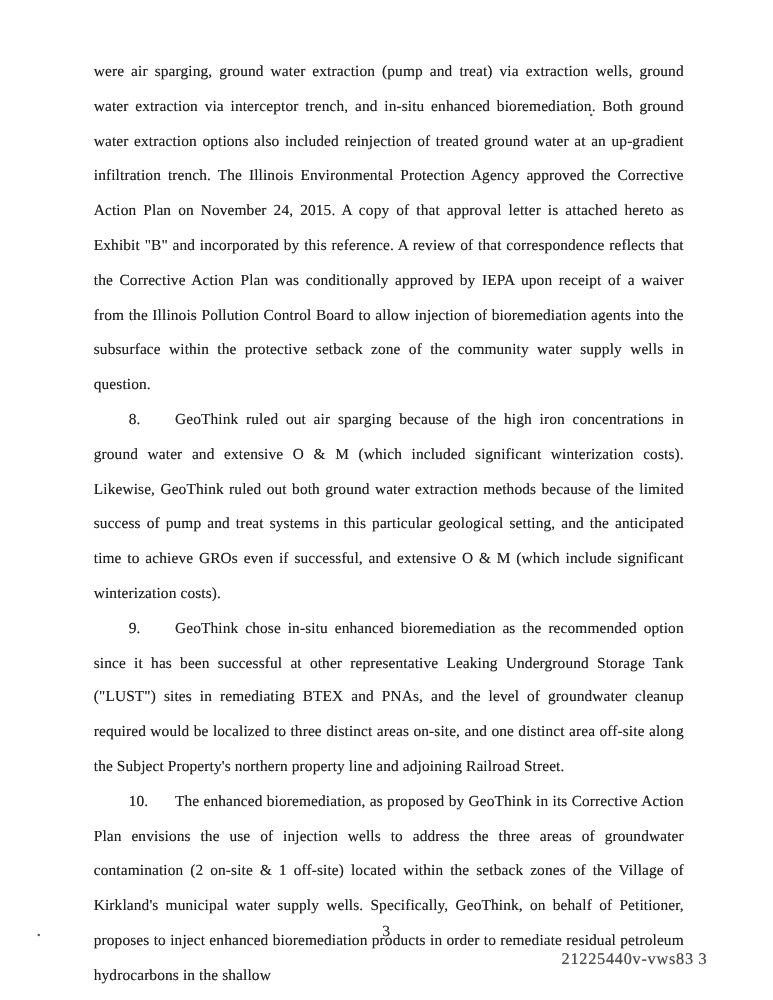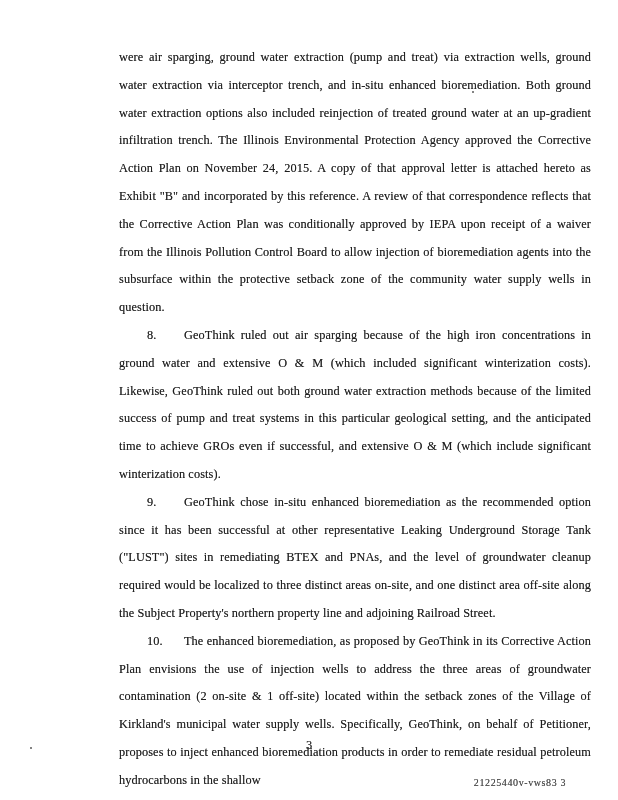--- a/index.html
+++ b/index.html
@@ -24,21 +24,20 @@
     position: absolute;
     left: 75px;
     top: 44px;
     width: 472px;
     font-size: 12.3px;
     line-height: 27.8px;
     text-align: justify;
     letter-spacing: 0.1px;
     
     text-shadow: 0 0 0.45px rgba(20,20,20,0.55);
-    margin-left: 44px;
   }
 
   .para { text-align: justify; }
 
   .para.indented { text-indent: 28px; }
 
   .para-number {
     display: inline-block;
     min-width: 37px;
     text-indent: 0;
@@ -50,23 +49,23 @@
     left: 0;
     width: 618px;
     text-align: center;
     font-size: 12.5px;
     color: #2a2a2a;
     text-shadow: 0 0 0.5px rgba(20,20,20,0.5);
   }
 
   .doc-stamp {
     position: absolute;
-    top: 777px;
+    top: 759px;
     right: 52px;
-    font-size: 10px;
+    font-size: 13px;
     letter-spacing: 0.6px;
     color: #4a4a4a;
     text-shadow: 0 0 0.6px rgba(40,40,40,0.6);
   }
 
   .scan-dot {
     position: absolute;
     background: #5a5a5a;
     border-radius: 50%;
   }

